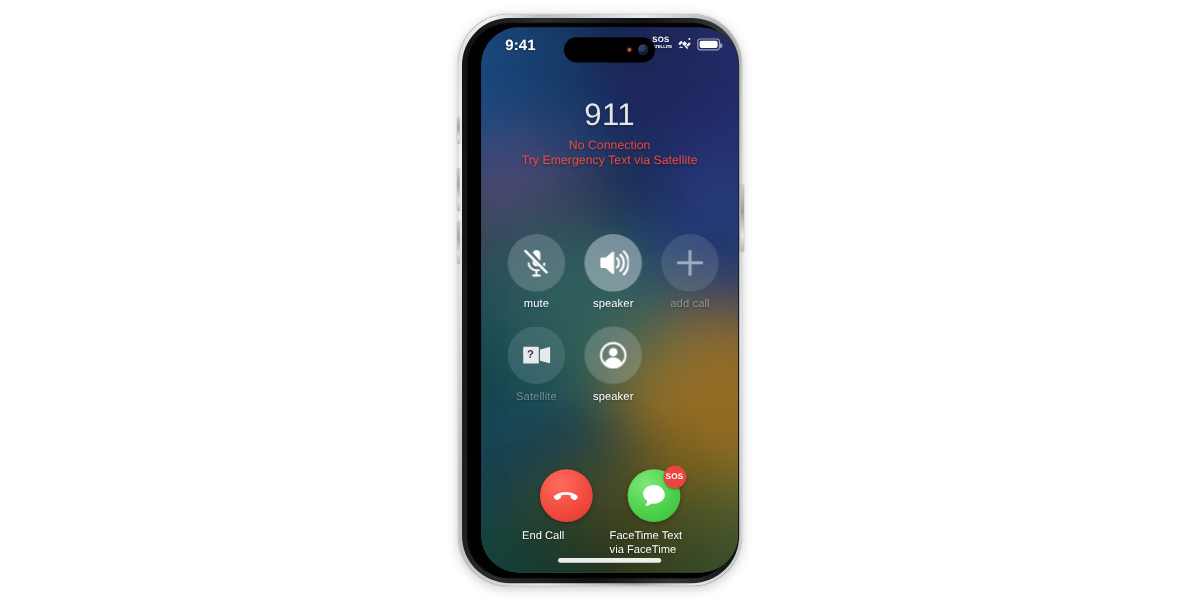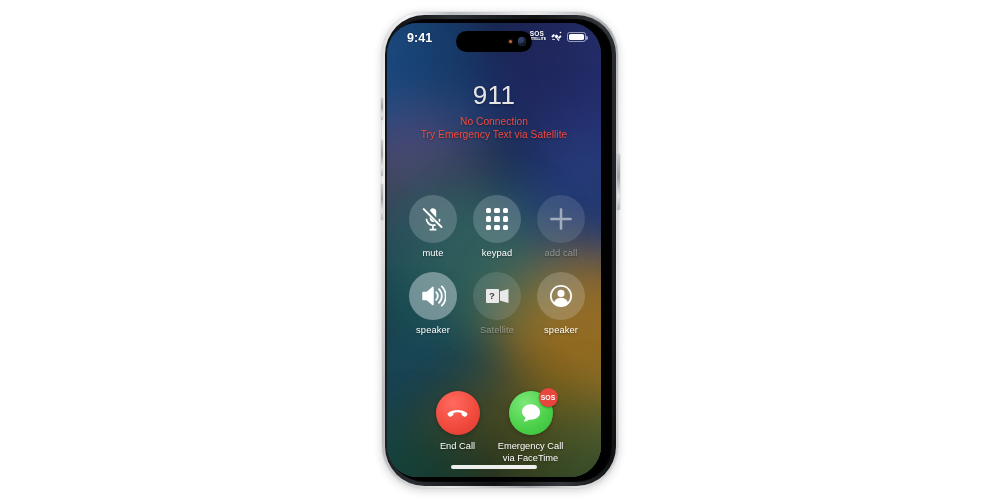--- a/index.html
+++ b/index.html
@@ -22,21 +22,21 @@
     position:absolute; left:2.5px; top:2.5px; right:2.5px; bottom:2.5px;
     border-radius:39.5px;
     background:linear-gradient(95deg,#0e1012,#2a2d31 25%,#101214 55%,#33363a 80%,#0d0f11);
   }
   .bezel{
     position:absolute; left:6.5px; top:6.5px; right:6.5px; bottom:6.5px;
     border-radius:35px; background:#010101;
     box-shadow:inset 0 0 2px rgba(255,255,255,.10);
   }
   .screen{
-    position:absolute; left:5px; top:11px; width:214px; height:454px;
+    position:absolute; left:19px; top:11px; width:214px; height:454px;
     border-radius:31px; overflow:hidden; background:#14333a;
   }
 
   
   .key{ position:absolute; background:linear-gradient(180deg,#c9cbce,#9fa2a6 40%,#e3e4e6 75%,#b2b5b8);
         box-shadow:0 0 1px rgba(0,0,0,.5); }
   .key.left{ left:-1.5px; width:2.5px; border-radius:2px 0 0 2px; }
   .key.right{ right:-1.5px; width:2.5px; border-radius:0 2px 2px 0; }
   .key.k-action{ top:86px; height:22px; }
   .key.k-volup{ top:128px; height:36px; }
@@ -158,21 +158,21 @@
     width:13px; height:14px; background:#e9e9e9; border-radius:1px;
     color:#3a3a3a; font-size:9.5px; font-weight:700; line-height:14px; text-align:center;
   }
   .ft .lens{ width:9px; height:14px; background:#e9e9e9; clip-path:polygon(0 18%,100% 0,100% 100%,0 82%); }
 
   
   .bottom{
     position:absolute; left:0; right:0; top:368px; z-index:5;
     display:flex; justify-content:space-between; padding:0 34px;
   }
-  .baction{ width:82px; text-align:center; }
+  .baction{ width:82px; }
   .endcall{
     width:44px; height:44px; border-radius:50%;
     background:radial-gradient(circle at 38% 28%, #ff6b5e, #f0483c 60%, #db392d);
     display:flex; align-items:center; justify-content:center; margin:0 auto;
     box-shadow:0 1px 4px rgba(0,0,0,.30);
   }
   .endcall svg{ width:23px; height:23px; fill:#fff; }
   .emerg{ position:relative; width:44px; height:44px; margin:0 auto; }
   .emerg .bubblebtn{
     position:absolute; inset:0; border-radius:50%;
@@ -276,57 +276,41 @@
               <path d="M9 8.1v3.6a3 3 0 0 0 4.5 2.6l1.2 1.3A4.7 4.7 0 0 1 7.3 11.8V9.2z" opacity="0"></path>
               <path d="M17.3 11.8a5.3 5.3 0 0 1-.3 1.8l1.3 1.3a7 7 0 0 0 .5-3.1h-1.5z"></path>
               <path d="M6.7 11.8H5.2a6.8 6.8 0 0 0 6 6.7V21h-2.3v1.5h6.2V21h-2.4v-2.5a6.6 6.6 0 0 0 2.2-.6l-1.2-1.2a5.3 5.3 0 0 1-7-5z"></path>
               <path d="M9 9.9v1.9a3 3 0 0 0 4.3 2.7L9 9.9z"></path>
               <rect x="2.6" y="2.0" width="1.9" height="25" rx="0.9" transform="rotate(-45 3.5 3.0)" fill="#fff"></rect>
             </svg>
           </div>
           <div class="lbl">mute</div>
         </div>
 
-        <div class="cell">
-          <div class="pad">
-            <div class="kp">
-              <span></span>
-                <span></span>
-                <span></span>
-              <span></span>
-                <span></span>
-                <span></span>
-              <span></span>
-                <span></span>
-                <span></span>
-            </div>
-          </div>
-          <div class="lbl">keypad</div>
-        </div>
-
-        <div class="cell dim">
-          <div class="pad">
-            <svg class="ic plus" viewBox="0 0 24 24">
-              <rect x="11.0" y="3.4" width="2.0" height="17.2" rx="0.6"></rect>
-              <rect x="3.4" y="11.0" width="17.2" height="2.0" rx="0.6"></rect>
-            </svg>
-          </div>
-          <div class="lbl">add call</div>
-        </div>
 
         <div class="cell">
           <div class="pad bright">
             <svg class="ic" viewBox="0 0 24 24">
               <path d="M11.2 3.6L6.2 8.0H3.0a.9.9 0 0 0-.9.9v6.2c0 .5.4.9.9.9h3.2l5.0 4.4c.6.5 1.5.1 1.5-.7V4.3c0-.8-.9-1.2-1.5-.7z"></path>
               <path d="M15.5 7.8a.85.85 0 0 0-1.18 1.22 4.2 4.2 0 0 1 0 5.96.85.85 0 0 0 1.18 1.22 5.9 5.9 0 0 0 0-8.4z"></path>
               <path d="M18.1 5.1a.85.85 0 0 0-1.16 1.24 8 8 0 0 1 0 11.32.85.85 0 0 0 1.16 1.24 9.7 9.7 0 0 0 0-13.8z"></path>
               <path d="M20.7 2.5a.85.85 0 0 0-1.14 1.26 11.8 11.8 0 0 1 0 16.48.85.85 0 0 0 1.14 1.26 13.5 13.5 0 0 0 0-19z"></path>
             </svg>
           </div>
           <div class="lbl">speaker</div>
+        </div>
+
+        <div class="cell dim">
+          <div class="pad">
+            <svg class="ic plus" viewBox="0 0 24 24">
+              <rect x="11.0" y="3.4" width="2.0" height="17.2" rx="0.6"></rect>
+              <rect x="3.4" y="11.0" width="17.2" height="2.0" rx="0.6"></rect>
+            </svg>
+          </div>
+          <div class="lbl">add call</div>
         </div>
 
         <div class="cell dim">
           <div class="pad">
             <div class="ft">
               <div class="tofu">?</div>
               <div class="lens"></div>
             </div>
           </div>
           <div class="lbl">Satellite</div>
@@ -358,21 +342,21 @@
         <div class="baction">
           <div class="emerg">
             <div class="bubblebtn">
               <svg viewBox="0 0 24 24">
                 <path d="M12 3.2c-5.0 0-9.1 3.3-9.1 7.4 0 2.4 1.4 4.5 3.5 5.9.0 1.2-.6 2.6-1.6 3.6-.2.2 0 .5.3.5 2.2-.2 3.9-1.1 5.0-2.0.6.1 1.2.1 1.9.1 5.0 0 9.1-3.3 9.1-7.4S17.0 3.2 12 3.2z"></path>
               </svg>
             </div>
             <div class="sosbadge">SOS</div>
           </div>
           <div class="blbl">
-            <div>Emergency Call</div>
+            <div>FaceTime Text</div>
             <div>via FaceTime</div>
           </div>
         </div>
 
       </div>
 
       <div class="homebar"></div>
 
     </div>
   </div>

